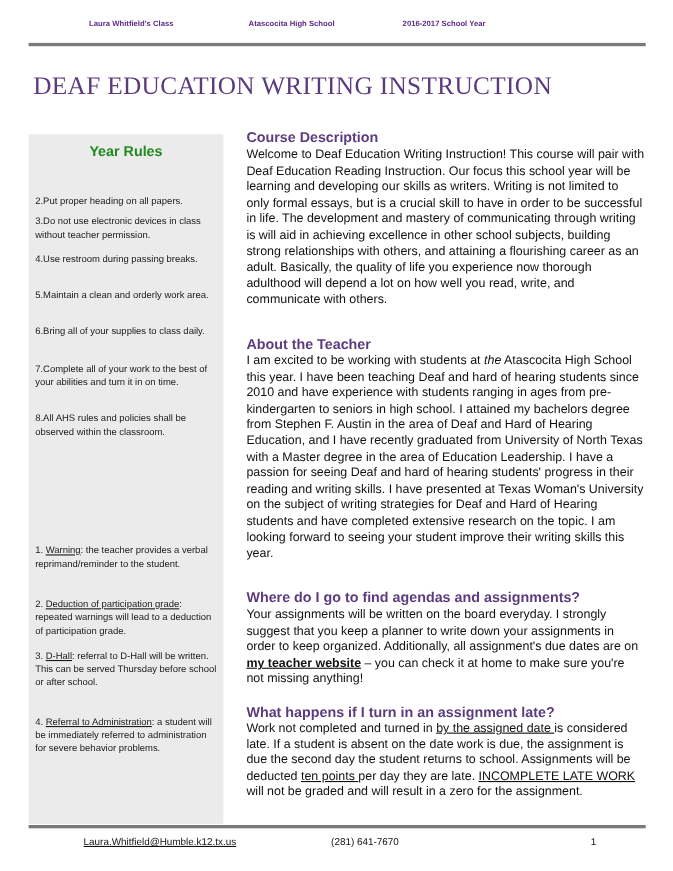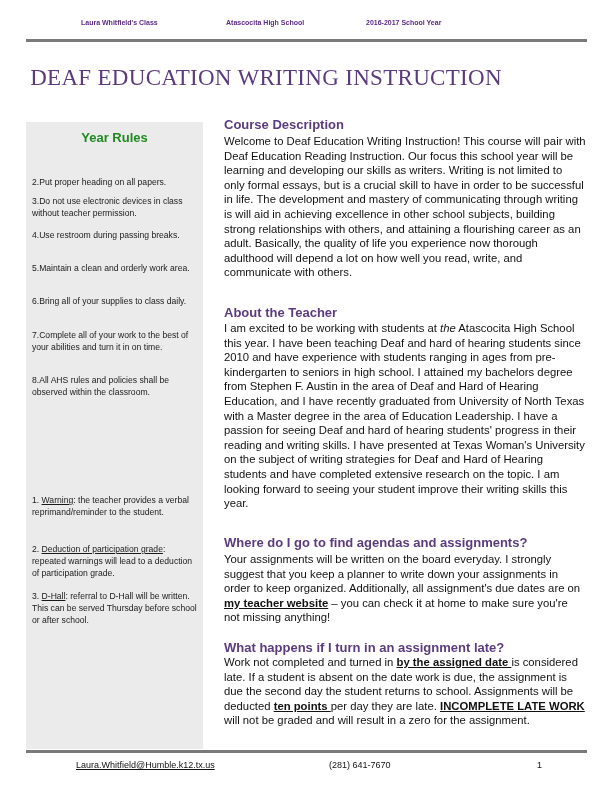--- a/index.html
+++ b/index.html
@@ -18,26 +18,26 @@
     .sb-title { position: absolute; top: 8px; left: 0; width: 177px; text-align: center; color: #1f8a1f; font-weight: bold; font-size: 13px; }
     .rule { position: absolute; left: 6px; width: 168px; font-size: 8.6px; line-height: 12px; color: #1a1a1a; }
     .cons-title { position: absolute; top: 313px; left: 0; width: 177px; text-align: center; color: #d0161c; font-weight: bold; font-size: 13px; line-height: 16px; }
     .cons { position: absolute; left: 6px; width: 168px; font-size: 8.6px; line-height: 12px; color: #1a1a1a; }
     .u { text-decoration: underline; }
 
     .main { position: absolute; left: 224px; top: 0; width: 360px; }
     .sec-h { position: absolute; left: 0; font-weight: bold; font-size: 13px; color: #5b3b7e; white-space: nowrap; }
     .sec-p { position: absolute; left: 0; width: 362px; font-size: 11.3px; line-height: 14.6px; color: #111; }
     .sec-p a, .link { color: #111; font-weight: bold; text-decoration: underline; }
-    .b-u { font-weight: bold; text-decoration: underline; }
+    .b-u { font-weight: normal; text-decoration: underline; }
 
     .rule-bottom { position: absolute; left: 26px; top: 750px; width: 561px; height: 3px; background: #7a7a7a; }
     .footer { position: absolute; top: 760px; left: 0; width: 612px; font-size: 9px; color: #111; }
     .footer .email { position: absolute; left: 76px; text-decoration: underline; }
-    .footer .phone { position: absolute; left: 301px; margin-left: 28px; }
+    .footer .phone { position: absolute; left: 301px; }
     .footer .page { position: absolute; left: 537px; }
   </style>
 </head>
 <body>
 
 <div class="hdr">
   <span class="h1">Laura Whitfield's Class</span>
   <span class="h2">Atascocita High School</span>
   <span class="h3">2016-2017 School Year</span>
 </div>
@@ -58,20 +58,23 @@
 
   <div class="cons" style="top:372px">
     <span>1. </span><span class="u">Warning</span><span>: the teacher provides a verbal reprimand/reminder to the student.</span>
   </div>
   <div class="cons" style="top:421px">
     <span>2. </span><span class="u">Deduction of participation grade</span><span>: repeated warnings will lead to a deduction of participation grade.</span>
   </div>
   <div class="cons" style="top:468px">
     <span>3. </span><span class="u">D-Hall</span><span>: referral to D-Hall will be written. This can be served Thursday before school or after school.</span>
   </div>
+  <div class="cons" style="top:528px">
+    <span>4. </span><span class="u">Referral to Administration</span><span>: a student will be immediately referred to administration for severe behavior problems.</span>
+  </div>
 </div>
 
 <div class="main">
   <div class="sec-h" style="top:117px">Course Description</div>
   <div class="sec-p" style="top:134px">Welcome to Deaf Education Writing Instruction! This course will pair with Deaf Education Reading Instruction. Our focus this school year will be learning and developing our skills as writers. Writing is not limited to only formal essays, but is a crucial skill to have in order to be successful in life.  The development and mastery of communicating through writing is will aid in achieving excellence in other school subjects, building strong relationships with others, and attaining a flourishing career as an adult. Basically, the quality of life you experience now thorough adulthood will depend a lot on how well you read, write, and communicate with others.</div>
 
   <div class="sec-h" style="top:305px">About the Teacher</div>
   <div class="sec-p" style="top:321px"><span>I am excited to be working with students at </span><em>the</em><span> Atascocita High School this year. I have been teaching Deaf and hard of hearing students since 2010 and have experience with students ranging in ages from pre-kindergarten to seniors in high school. I attained my bachelors degree from Stephen F. Austin in the area of Deaf and Hard of Hearing Education, and I have recently graduated from University of North Texas with a Master degree in the area of Education Leadership. I have a passion for seeing Deaf and hard of hearing students' progress in their reading and writing skills. I have presented at Texas Woman's University on the subject of writing strategies for Deaf and Hard of Hearing students and have completed extensive research on the topic. I am looking forward to seeing your student improve their writing skills this year.</span></div>
 
   <div class="sec-h" style="top:535px">Where do I go to find agendas and assignments?</div>

